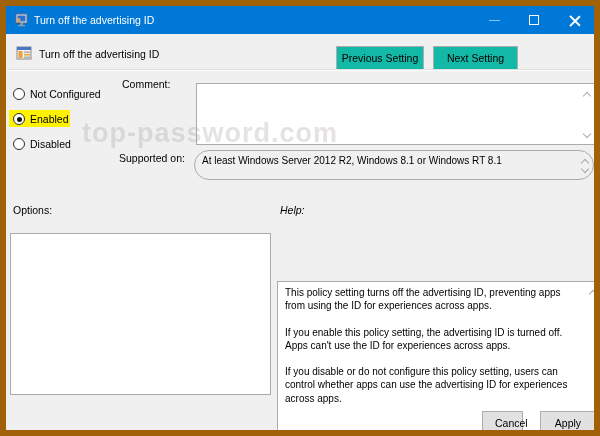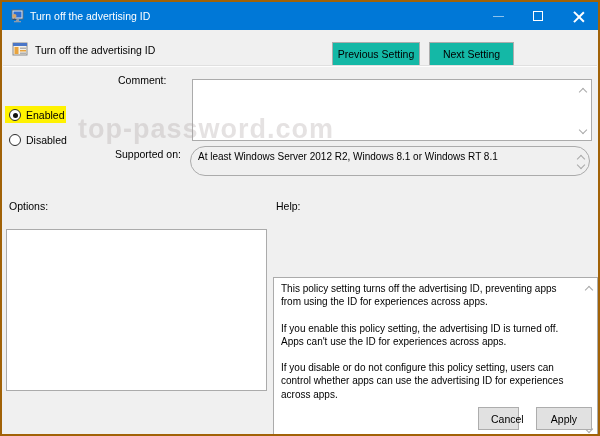--- a/index.html
+++ b/index.html
@@ -1,19 +1,19 @@
 <!DOCTYPE html>
 <html><head>
 <meta charset="utf-8">
 <style>
   * { margin:0; padding:0; box-sizing:border-box; }
   html,body { width:600px; height:436px; font-family:"Liberation Sans","DejaVu Sans",sans-serif; }
   .window {
     position:relative; width:600px; height:436px;
-    background:#f0f0f0; border:2px solid #a16207; overflow:hidden;
+    background:#f0f0f0; border:6px solid #a16207; overflow:hidden;
     font-size:10.5px; color:#000;
   }
   
   .titlebar { position:absolute; left:0; top:0; right:0; height:28px; background:#0078d7; }
   .titlebar-icon { position:absolute; left:8px; top:7px; width:14px; height:14px; }
   .titlebar-text { position:absolute; left:28px; top:0; line-height:28px; color:#fff; font-size:10.5px; }
   .caption-buttons { position:absolute; right:0; top:0; height:28px; display:flex; }
   .cap-btn { width:40px; height:28px; display:flex; align-items:center; justify-content:center; cursor:default; }
   .min-glyph { width:11px; height:1px; background:rgba(255,255,255,0.55); }
   .max-glyph { width:10px; height:10px; border:1px solid #fff; background:transparent; }
@@ -35,21 +35,21 @@
   .row-nc { top:81px; } .row-en { top:106px; } .row-dis { top:131px; }
   .radio { position:relative; width:12px; height:12px; border:1px solid #2b2b2b; border-radius:50%; background:#fff; flex:0 0 auto; }
   .radio.checked::after { content:""; position:absolute; left:2.5px; top:2.5px; width:5px; height:5px; border-radius:50%; background:#111; }
   .radio-label { margin-left:5px; font-size:10.5px; white-space:nowrap; }
   .hl { position:absolute; left:3px; top:104px; width:61px; height:17px; background:#fff200; }
   
   .fld-label { position:absolute; font-size:10.5px; }
   .comment-label { left:116px; top:72px; }
   .supported-label { left:113px; top:146px; }
   .options-label { left:7px; top:198px; }
-  .help-label { left:274px; top:198px; }
+  .help-label { left:274px; top:198px;font-style:italic; }
   .box { position:absolute; border:1px solid #ababab; background:#fff; }
   .comment-box { left:190px; top:77px; width:400px; height:62px; }
   .supported-box { left:188px; top:144px; width:400px; height:30px; background:#f0f0f0;border-radius:15px; }
   .supported-text { position:absolute; left:7px; top:4px; right:20px; font-size:10px; }
   .options-box { left:4px; top:227px; width:261px; height:162px; }
   .help-box { left:271px; top:227px; width:325px; height:163px;margin-top:48px; }
   .help-text { position:absolute; left:7px; top:4px; right:19px; bottom:3px;
                font-size:10px; line-height:13.2px; white-space:pre-wrap; overflow:hidden; }
   
   .chev { position:absolute; width:7px; height:7px; }
@@ -106,20 +106,24 @@
       <rect x="8" y="9" width="6" height="1.5" fill="#e8a33d"></rect>
       <rect x="8" y="11.5" width="6" height="1.5" fill="#b0b0b0"></rect>
     </svg>
   </span>
   <span class="hdr-title">Turn off the advertising ID</span>
   <button class="hdr-btn prev-btn">Previous Setting</button>
   <button class="hdr-btn next-btn">Next Setting</button>
   <div class="etched"></div>
 
   <div class="hl"></div>
+  <div class="radio-row row-nc">
+    <span class="radio"></span>
+    <span class="radio-label">Not Configured</span>
+  </div>
   <div class="radio-row row-en">
     <span class="radio checked"></span>
     <span class="radio-label">Enabled</span>
   </div>
   <div class="radio-row row-dis">
     <span class="radio"></span>
     <span class="radio-label">Disabled</span>
   </div>
 
   <span class="fld-label comment-label">Comment:</span>

